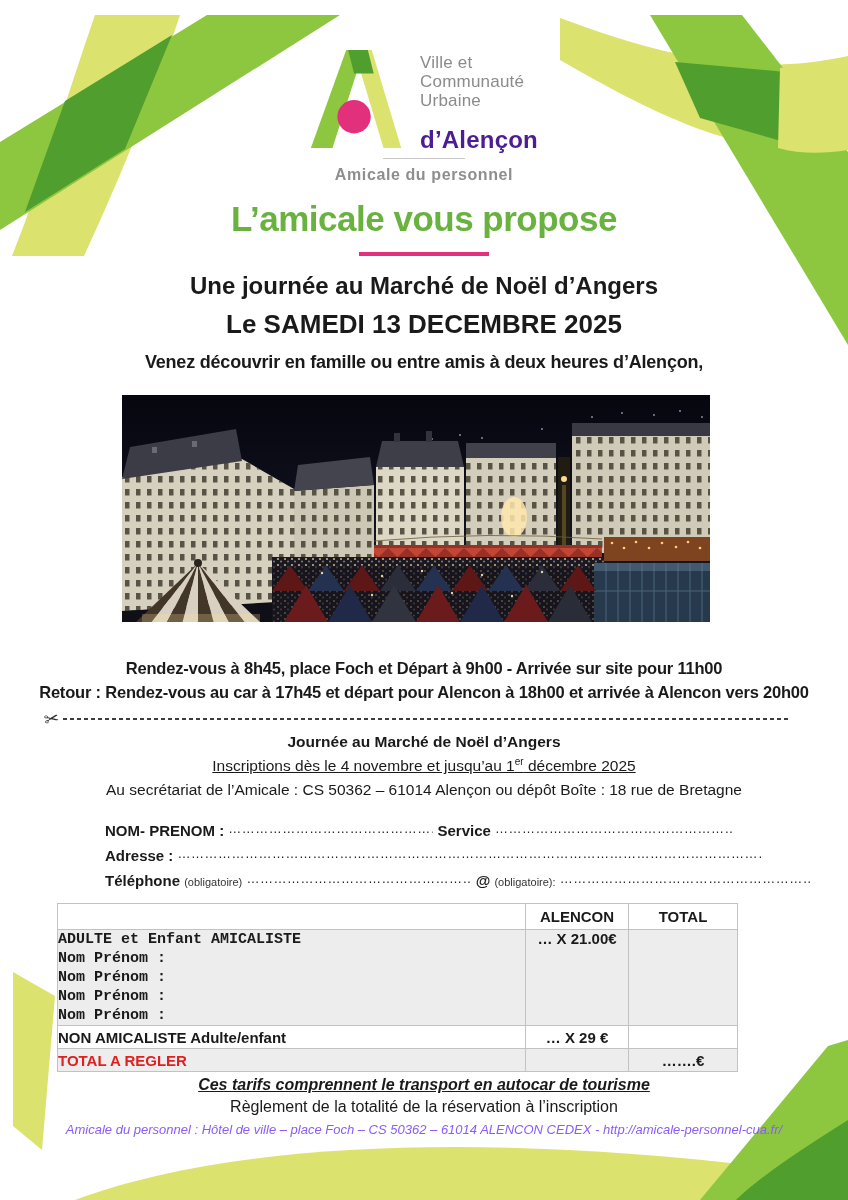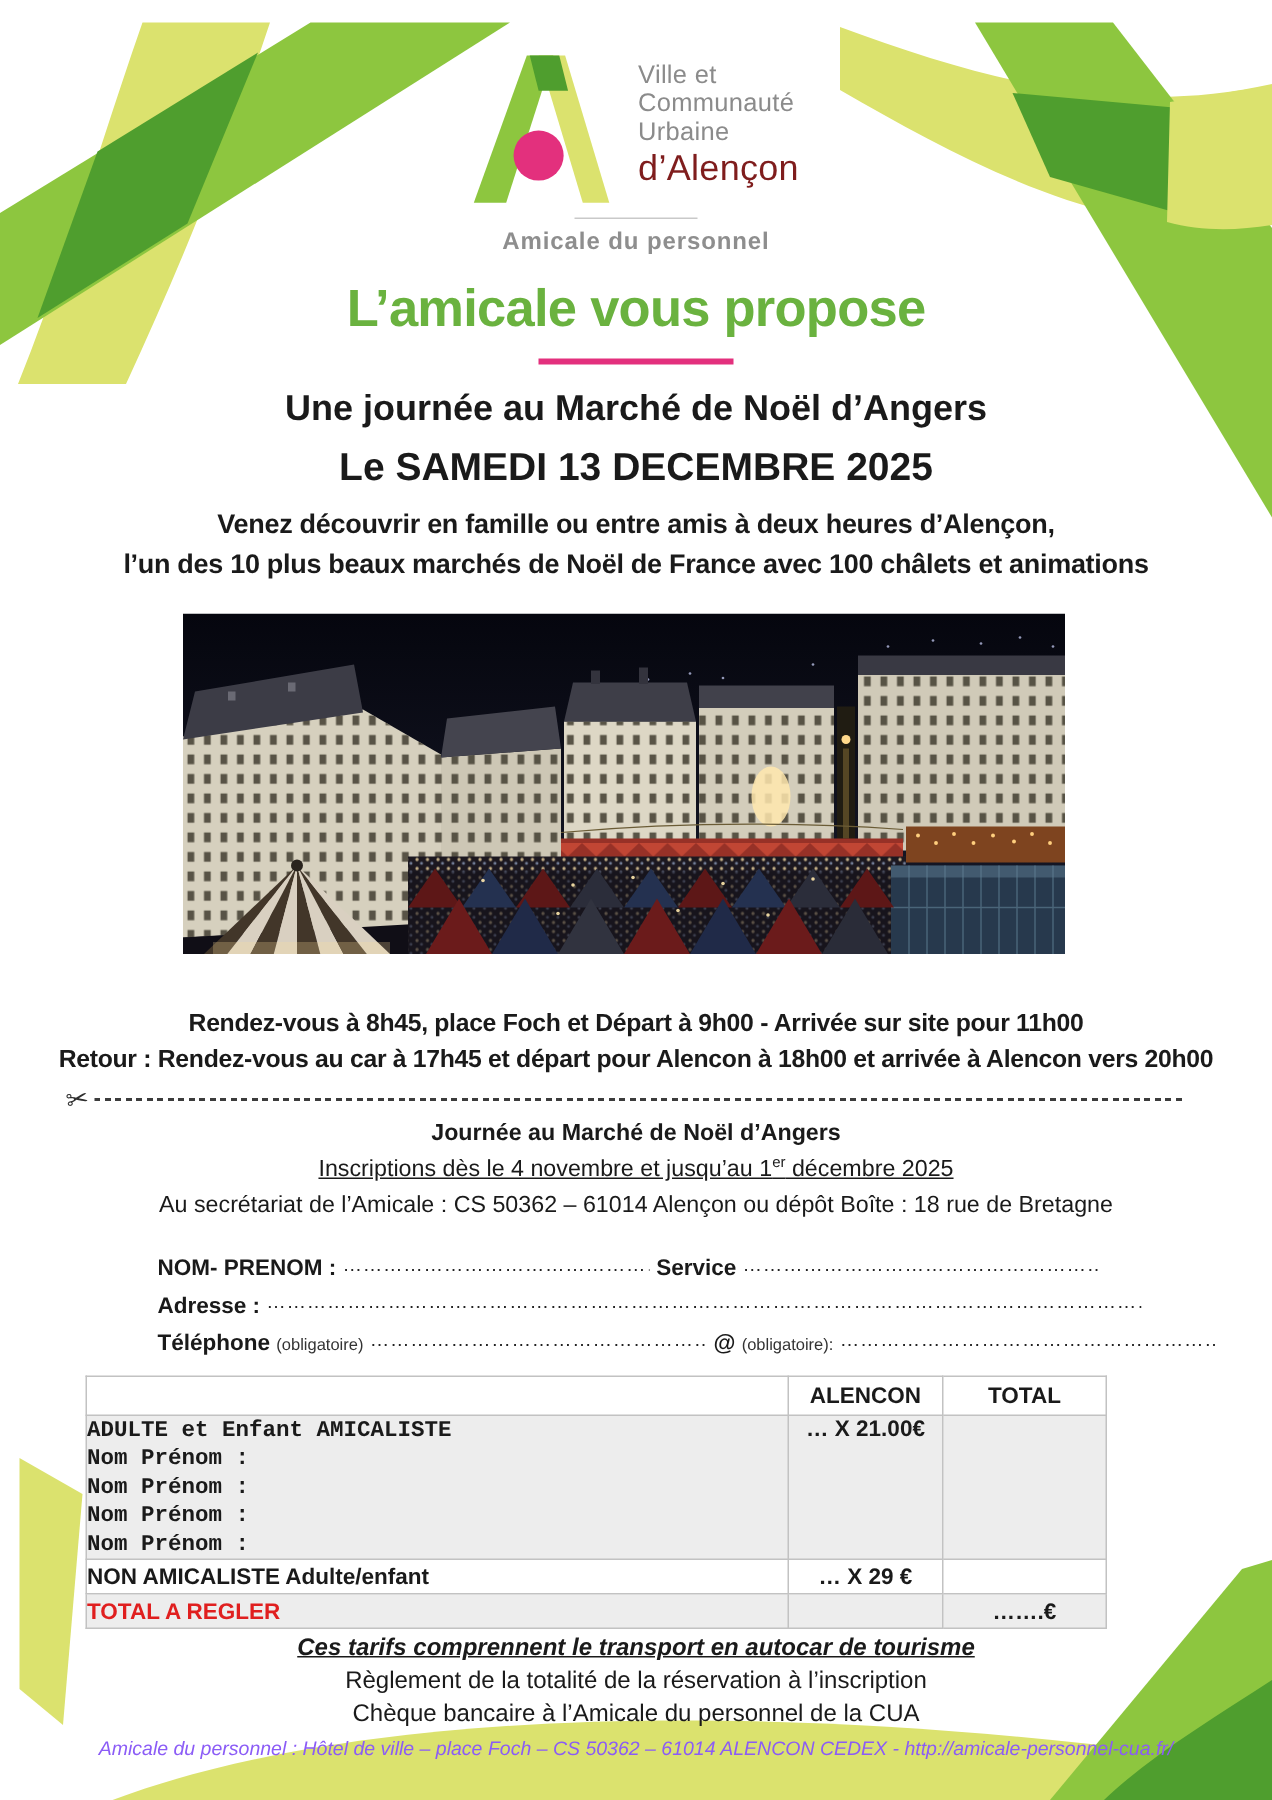--- a/index.html
+++ b/index.html
@@ -2,25 +2,25 @@
 <html><head>
 <meta charset="utf-8">
 <style>
   html,body{margin:0;padding:0;background:#fff;}
   .page{position:relative;width:848px;height:1200px;background:#fff;overflow:hidden;
         font-family:"Liberation Sans",sans-serif;color:#1a1a1a;}
   .deco{position:absolute;left:0;top:0;width:848px;height:1200px;z-index:0;pointer-events:none;}
   .content{position:relative;z-index:1;}
 
   
-  .logo-row{display:flex;justify-content:center;align-items:flex-start;gap:14px;padding-top:33px;}
+  .logo-row{display:flex;justify-content:center;align-items:flex-start;gap:14px;padding-top:46px;}
   .logo-mark{width:96px;height:108px;flex:0 0 auto;}
   .logo-text{padding-top:7px;}
   .logo-org{font-size:17px;line-height:1.12;color:#8b8b8b;font-weight:400;letter-spacing:.2px;}
-  .logo-city{font-size:24px;font-weight:400;color:#7f1d1d;margin-top:2px;letter-spacing:.2px;}
+  .logo-city{font-size:24px;font-weight:700;color:#4c1d95;margin-top:16px;letter-spacing:.2px;}
   .logo-divider{width:82px;height:1px;background:#c9c9c9;margin:4px auto 7px;}
   .logo-subtitle{text-align:center;color:#8e8e8e;font-weight:700;font-size:16px;letter-spacing:.6px;}
 
   .title{text-align:center;color:#6ab23f;font-weight:700;font-size:35px;margin-top:15px;letter-spacing:-.5px;}
   .pink-rule{width:130px;height:4px;background:#e3307d;margin:13px auto 0;}
 
   .headline1{text-align:center;font-weight:700;font-size:24px;margin-top:16px;}
   .headline2{text-align:center;font-weight:700;font-size:26px;margin-top:9px;}
   .intro{text-align:center;font-weight:700;font-size:18px;margin-top:12px;letter-spacing:-.2px;}
   .intro2{margin-top:6px;}
@@ -109,21 +109,20 @@
     </div>
     <div class="logo-divider"></div>
     <div class="logo-subtitle">Amicale du personnel</div>
 
     <div class="title">L’amicale vous propose</div>
     <div class="pink-rule"></div>
 
     <div class="headline1">Une journée au Marché de Noël d’Angers</div>
     <div class="headline2">Le SAMEDI 13 DECEMBRE 2025</div>
     <div class="intro">Venez découvrir en famille ou entre amis à deux heures d’Alençon,</div>
-    <div class="intro intro2">l’un des 10 plus beaux marchés de Noël de France avec 100 châlets et animations</div>
 
     <div class="photo-wrap">
       <svg class="photo" viewBox="0 0 588 227" aria-hidden="true">
         <defs>
           <linearGradient id="sky" x1="0" y1="0" x2="0" y2="1">
             <stop offset="0" stop-color="#05060e"></stop>
               <stop offset="1" stop-color="#191b2b"></stop>
           </linearGradient>
           <pattern id="winD" width="11" height="13" patternUnits="userSpaceOnUse">
             <rect x="3" y="3" width="4.5" height="6.5" fill="#4a4639" opacity="0.9"></rect>
@@ -328,17 +327,16 @@
         <tr class="row-gray slim">
           <td class="cell-label red pad-left">TOTAL A REGLER</td>
           <td></td>
           <td class="qty">…….€</td>
         </tr>
       </tbody>
     </table>
 
     <div class="footer-tarifs">Ces tarifs comprennent le transport en autocar de tourisme</div>
     <div class="footer-line">Règlement de la totalité de la réservation à l’inscription</div>
-    <div class="footer-line">Chèque bancaire à l’Amicale du personnel de la CUA</div>
     <div class="footer-address">Amicale du personnel : Hôtel de ville – place Foch – CS 50362 – 61014 ALENCON CEDEX - http://amicale-personnel-cua.fr/</div>
 
   </div>
 </div>
 
 </body></html>

